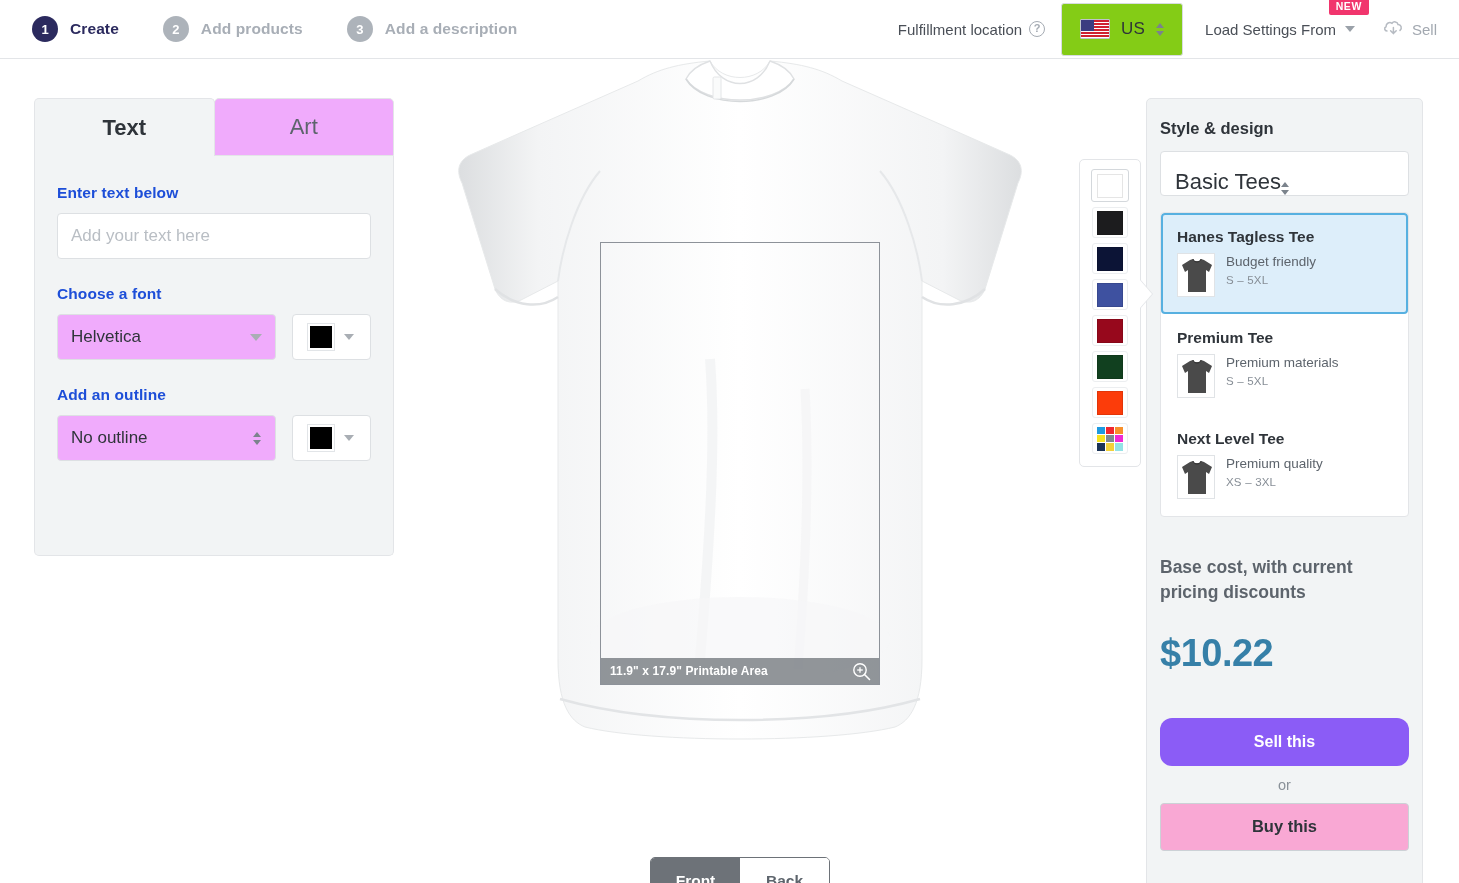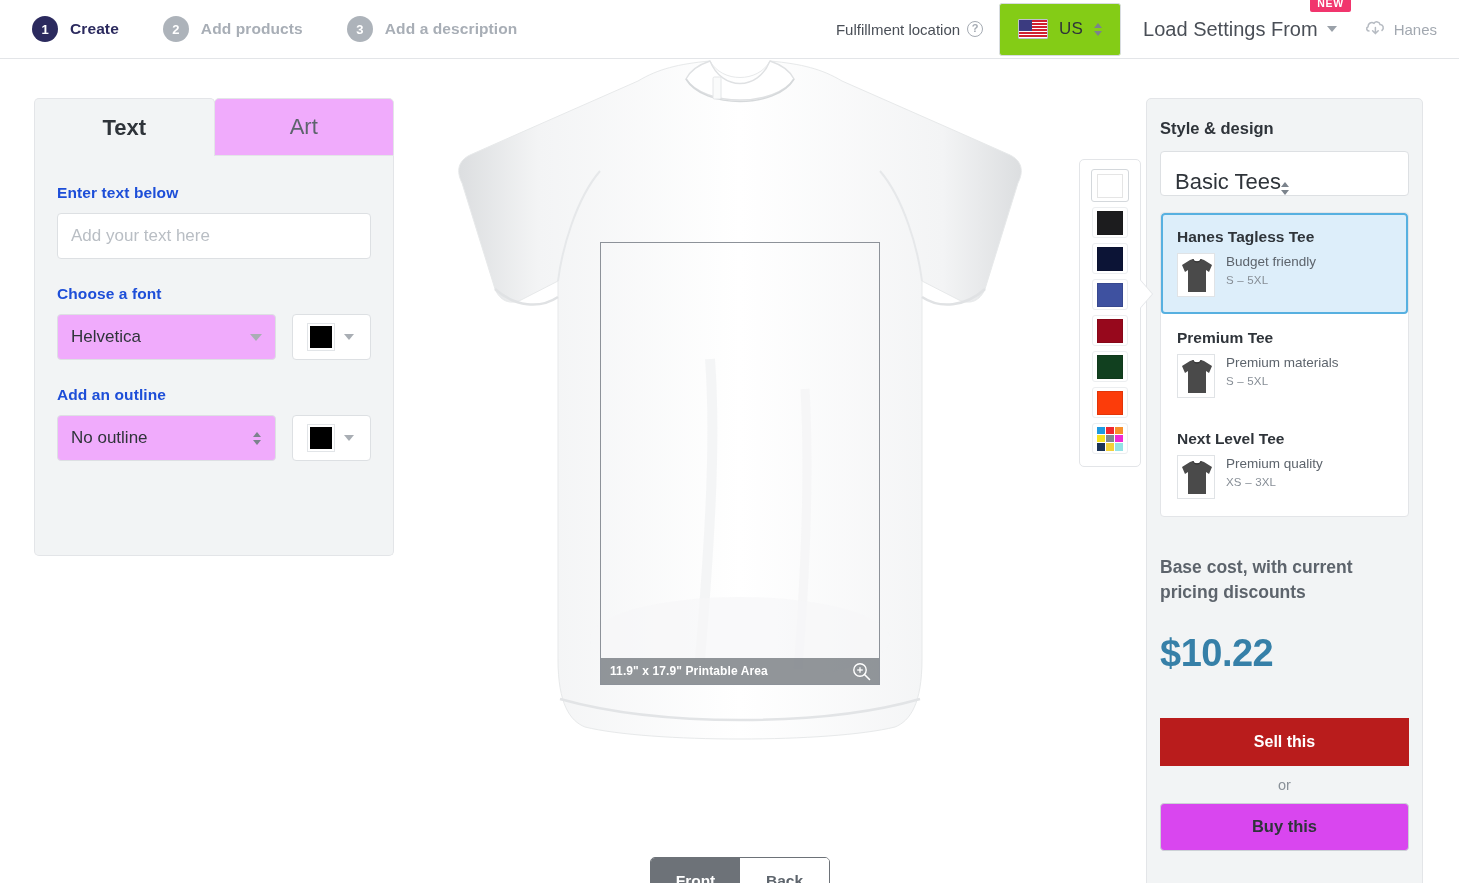--- a/index.html
+++ b/index.html
@@ -74,21 +74,21 @@
     display: block; width: 0; height: 0;
     border-left: 4.5px solid transparent; border-right: 4.5px solid transparent;
   }
   .spin-arrows i.up { border-bottom: 5.5px solid #7b838c; }
   .spin-arrows i.dn { border-top: 5.5px solid #7b838c; }
 
   .load-settings {
     margin-left: 22px; position: relative;
     display: flex; align-items: center; gap: 9px; cursor: pointer;
   }
-  .load-settings span.txt { font-size: 20px; color: #4a4f57; }
+  .load-settings span.txt { font-size: 15px; color: #4a4f57; }
   .caret-dn {
     width: 0; height: 0; border-left: 5.5px solid transparent;
     border-right: 5.5px solid transparent; border-top: 6px solid #9aa1a9;
   }
   .new-badge {
     position: absolute; top: -24px; right: -14px;
     background: #f1356d; color: #fff; font-size: 10.5px;
     font-weight: bold; letter-spacing: .6px;
     padding: 3px 7px 3px 7px; border-radius: 2px;
   }
@@ -287,30 +287,30 @@
   .cost-label {
     font-size: 17.5px; font-weight: bold; color: #5d646c;
     line-height: 1.45; margin-top: 38px;
   }
   .price {
     font-size: 38px; font-weight: bold; color: #3680a8;
     margin-top: 26px; letter-spacing: -.5px;
   }
   .sell-btn {
     margin-top: 43px; width: 100%; height: 48px;
-    background: #b91c1c; color: #ffffff; border: none; border-radius: 0;
+    background: #8b5cf6; color: #ffffff; border: none; border-radius: 12px;
     font-size: 16px; font-weight: bold; cursor: pointer;
     font-family: "Liberation Sans", sans-serif;
   }
   .or-txt {
     text-align: center; font-size: 14.5px; color: #8a9199; margin: 11px 0 10px 0;
   }
   .buy-btn {
     width: 100%; height: 48px;
-    background: #d946ef; color: #2f343a; border: 1px solid #ccd1d6; border-radius: 4px;
+    background: #f9a8d4; color: #2f343a; border: 1px solid #ccd1d6; border-radius: 4px;
     font-size: 16.5px; font-weight: bold; cursor: pointer;
     font-family: "Liberation Sans", sans-serif;
   }
 </style>
 </head>
 <body>
 
 <div class="header">
   <div class="steps">
     <div class="step active">
@@ -348,21 +348,21 @@
       <span class="new-badge">NEW</span>
       <span class="txt">Load Settings From</span>
       <span class="caret-dn"></span>
     </div>
 
     <div class="save-btn">
       <svg width="21" height="19" viewBox="0 0 21 19">
         <path d="M4 11 C1.5 11 0.8 7.8 3 6.8 C3 3.2 6.5 1.5 9 3.3 C10.5 1 14.5 1.6 15 4.4 C18 4.2 19.5 8 17 10.4" fill="none" stroke="#b6bbc2" stroke-width="1.5" stroke-linecap="round"></path>
         <path d="M10.4 7.4 L10.4 13.2 M7.6 10.7 L10.4 13.6 L13.2 10.7" fill="none" stroke="#b6bbc2" stroke-width="1.5" stroke-linecap="round" stroke-linejoin="round"></path>
       </svg>
-      <span>Hanes</span>
+      <span>Sell</span>
     </div>
   </div>
 </div>
 
 <div class="main">
 
   <div class="left-panel">
     <div class="tabs">
       <div class="tab sel">
         <span>Text</span>

